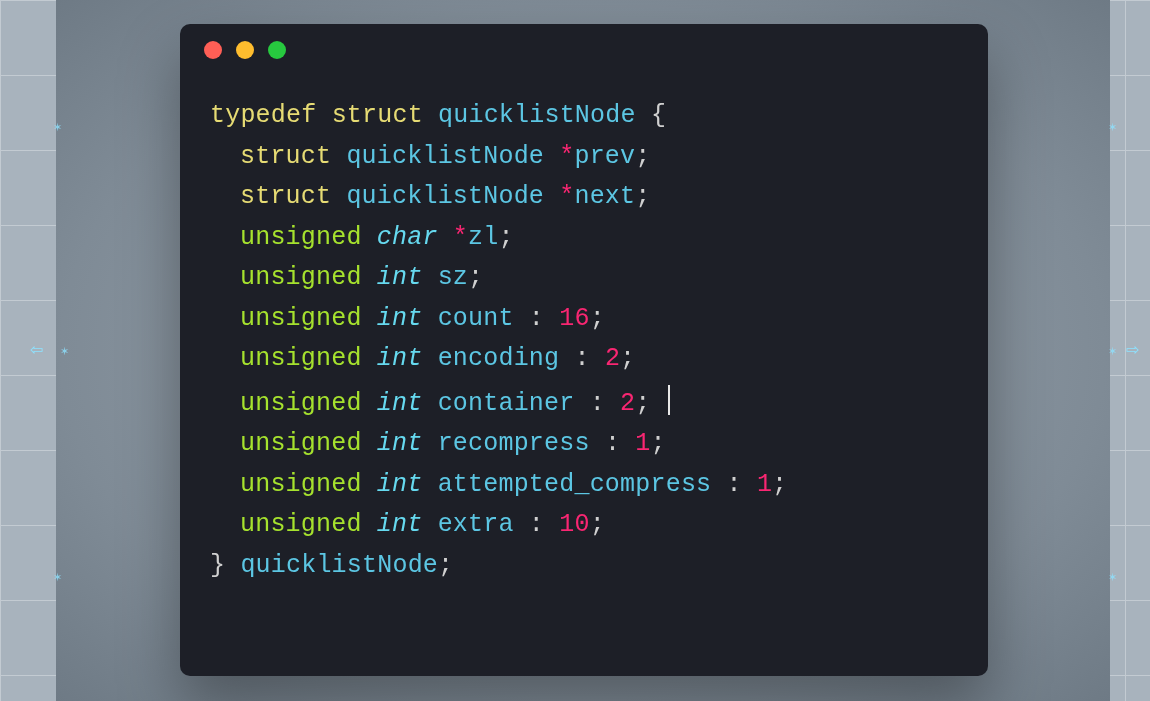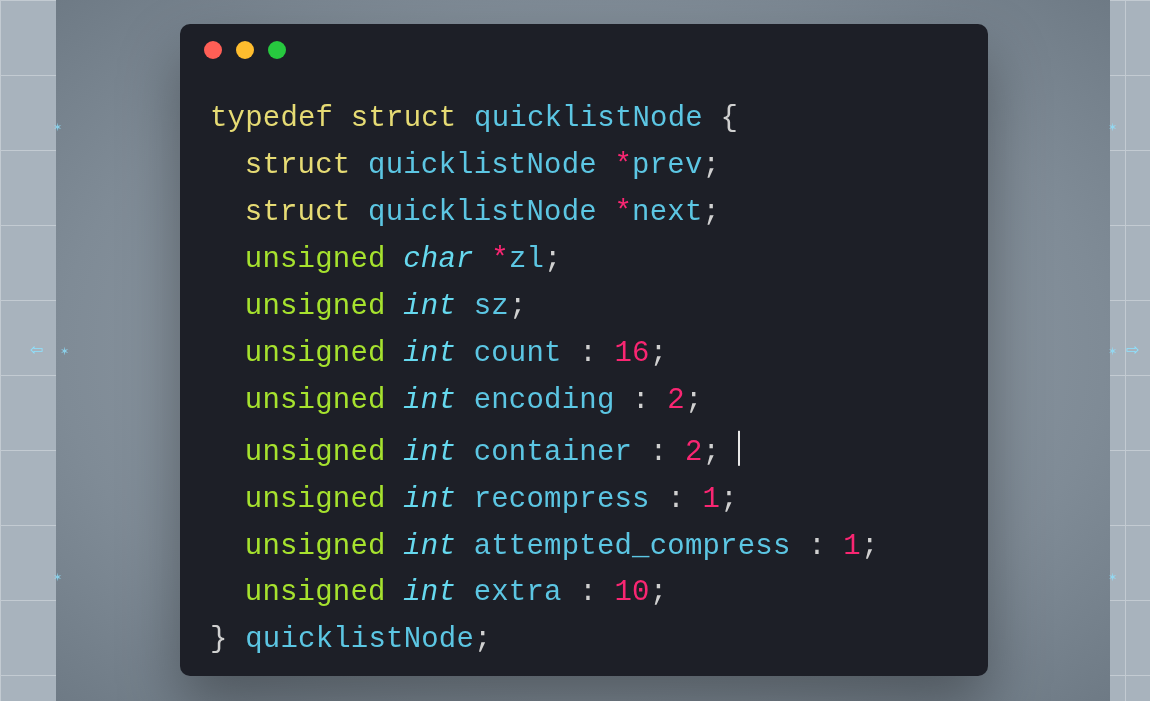--- a/index.html
+++ b/index.html
@@ -51,21 +51,21 @@
       gap:14px;
     }
     .dot { width:18px; height:18px; border-radius:50%; }
     .dot.red    { background:#ff5f56; }
     .dot.yellow { background:#ffbd2e; }
     .dot.green  { background:#27c93f; }
 
     .code {
       padding:20px 30px 30px 30px;
       font-family:"Menlo","Consolas","Courier New",monospace;
-      font-size:29px;
+      font-size:25px;
       line-height:1.62;
       color:#e8e8e8;
       white-space:pre;
       letter-spacing:.2px;
     }
     .kw    { color:#e6db74; }  
     .mod   { color:#a6e22e; }  
     .type  { color:#66d9ef; font-style:italic; } 
     .ident { color:#5cc6e3; }  
     .op    { color:#f92672; }  

